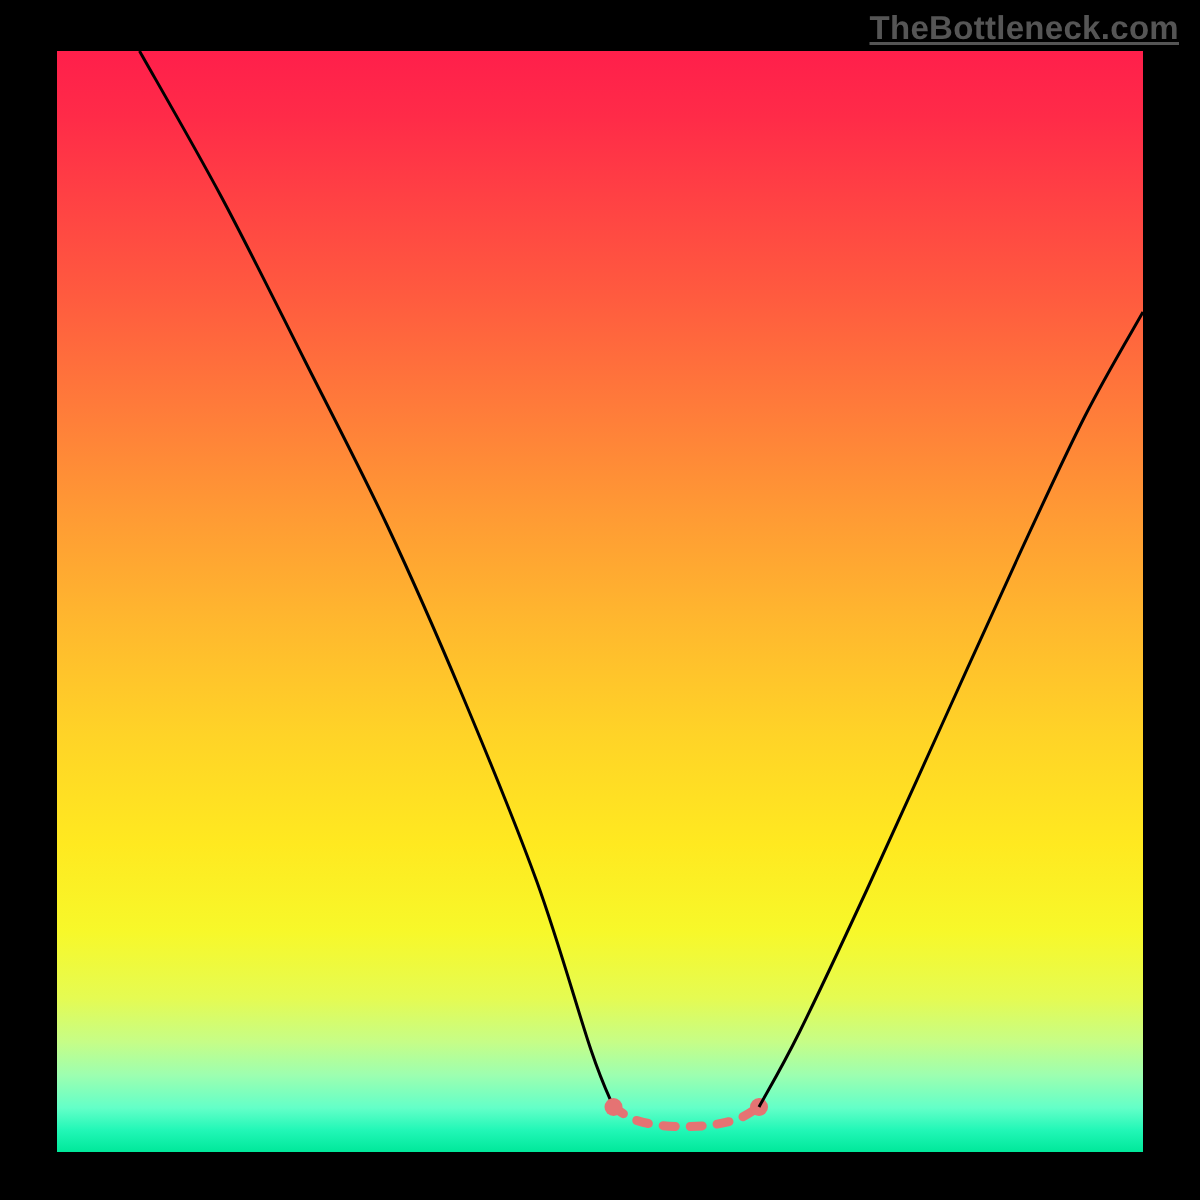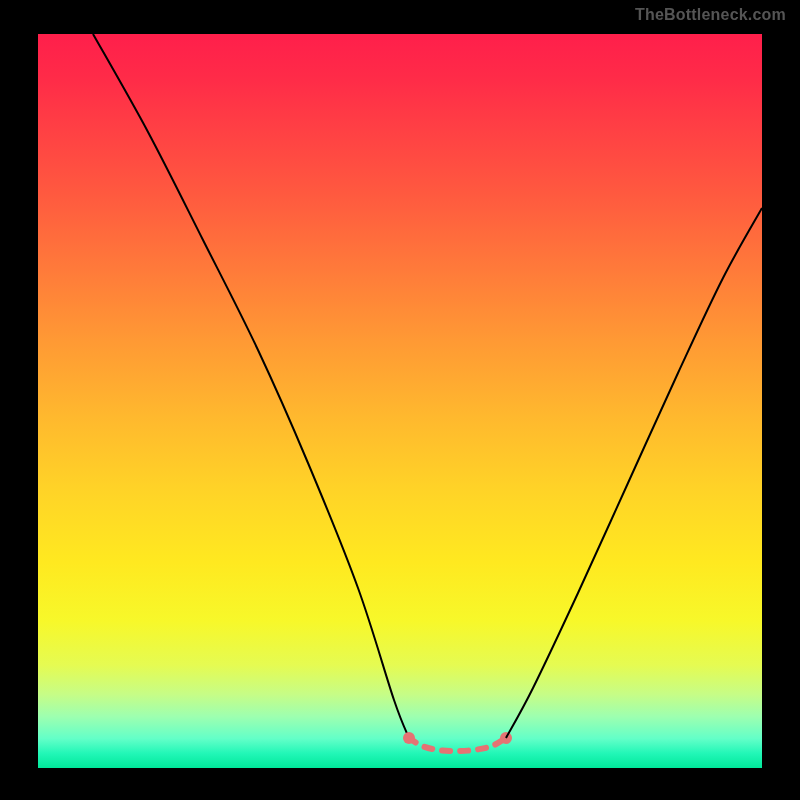--- a/index.html
+++ b/index.html
@@ -15,24 +15,25 @@
     position: relative;
     width: 800px;
     height: 800px;
     background: #000;
   }
   .watermark {
     position: absolute;
     top: 6px;
     right: 14px;
     color: #555;
-    font-size: 16px;
+    font-size: 22px;
     font-weight: 600;
     letter-spacing: 0.2px;
     user-select: none;
+    text-decoration: underline;
   }
   .plot {
     position: absolute;
     left: 38px;
     top: 34px;
     width: 724px;
     height: 734px;
     overflow: hidden;
   }
   .gradient {

